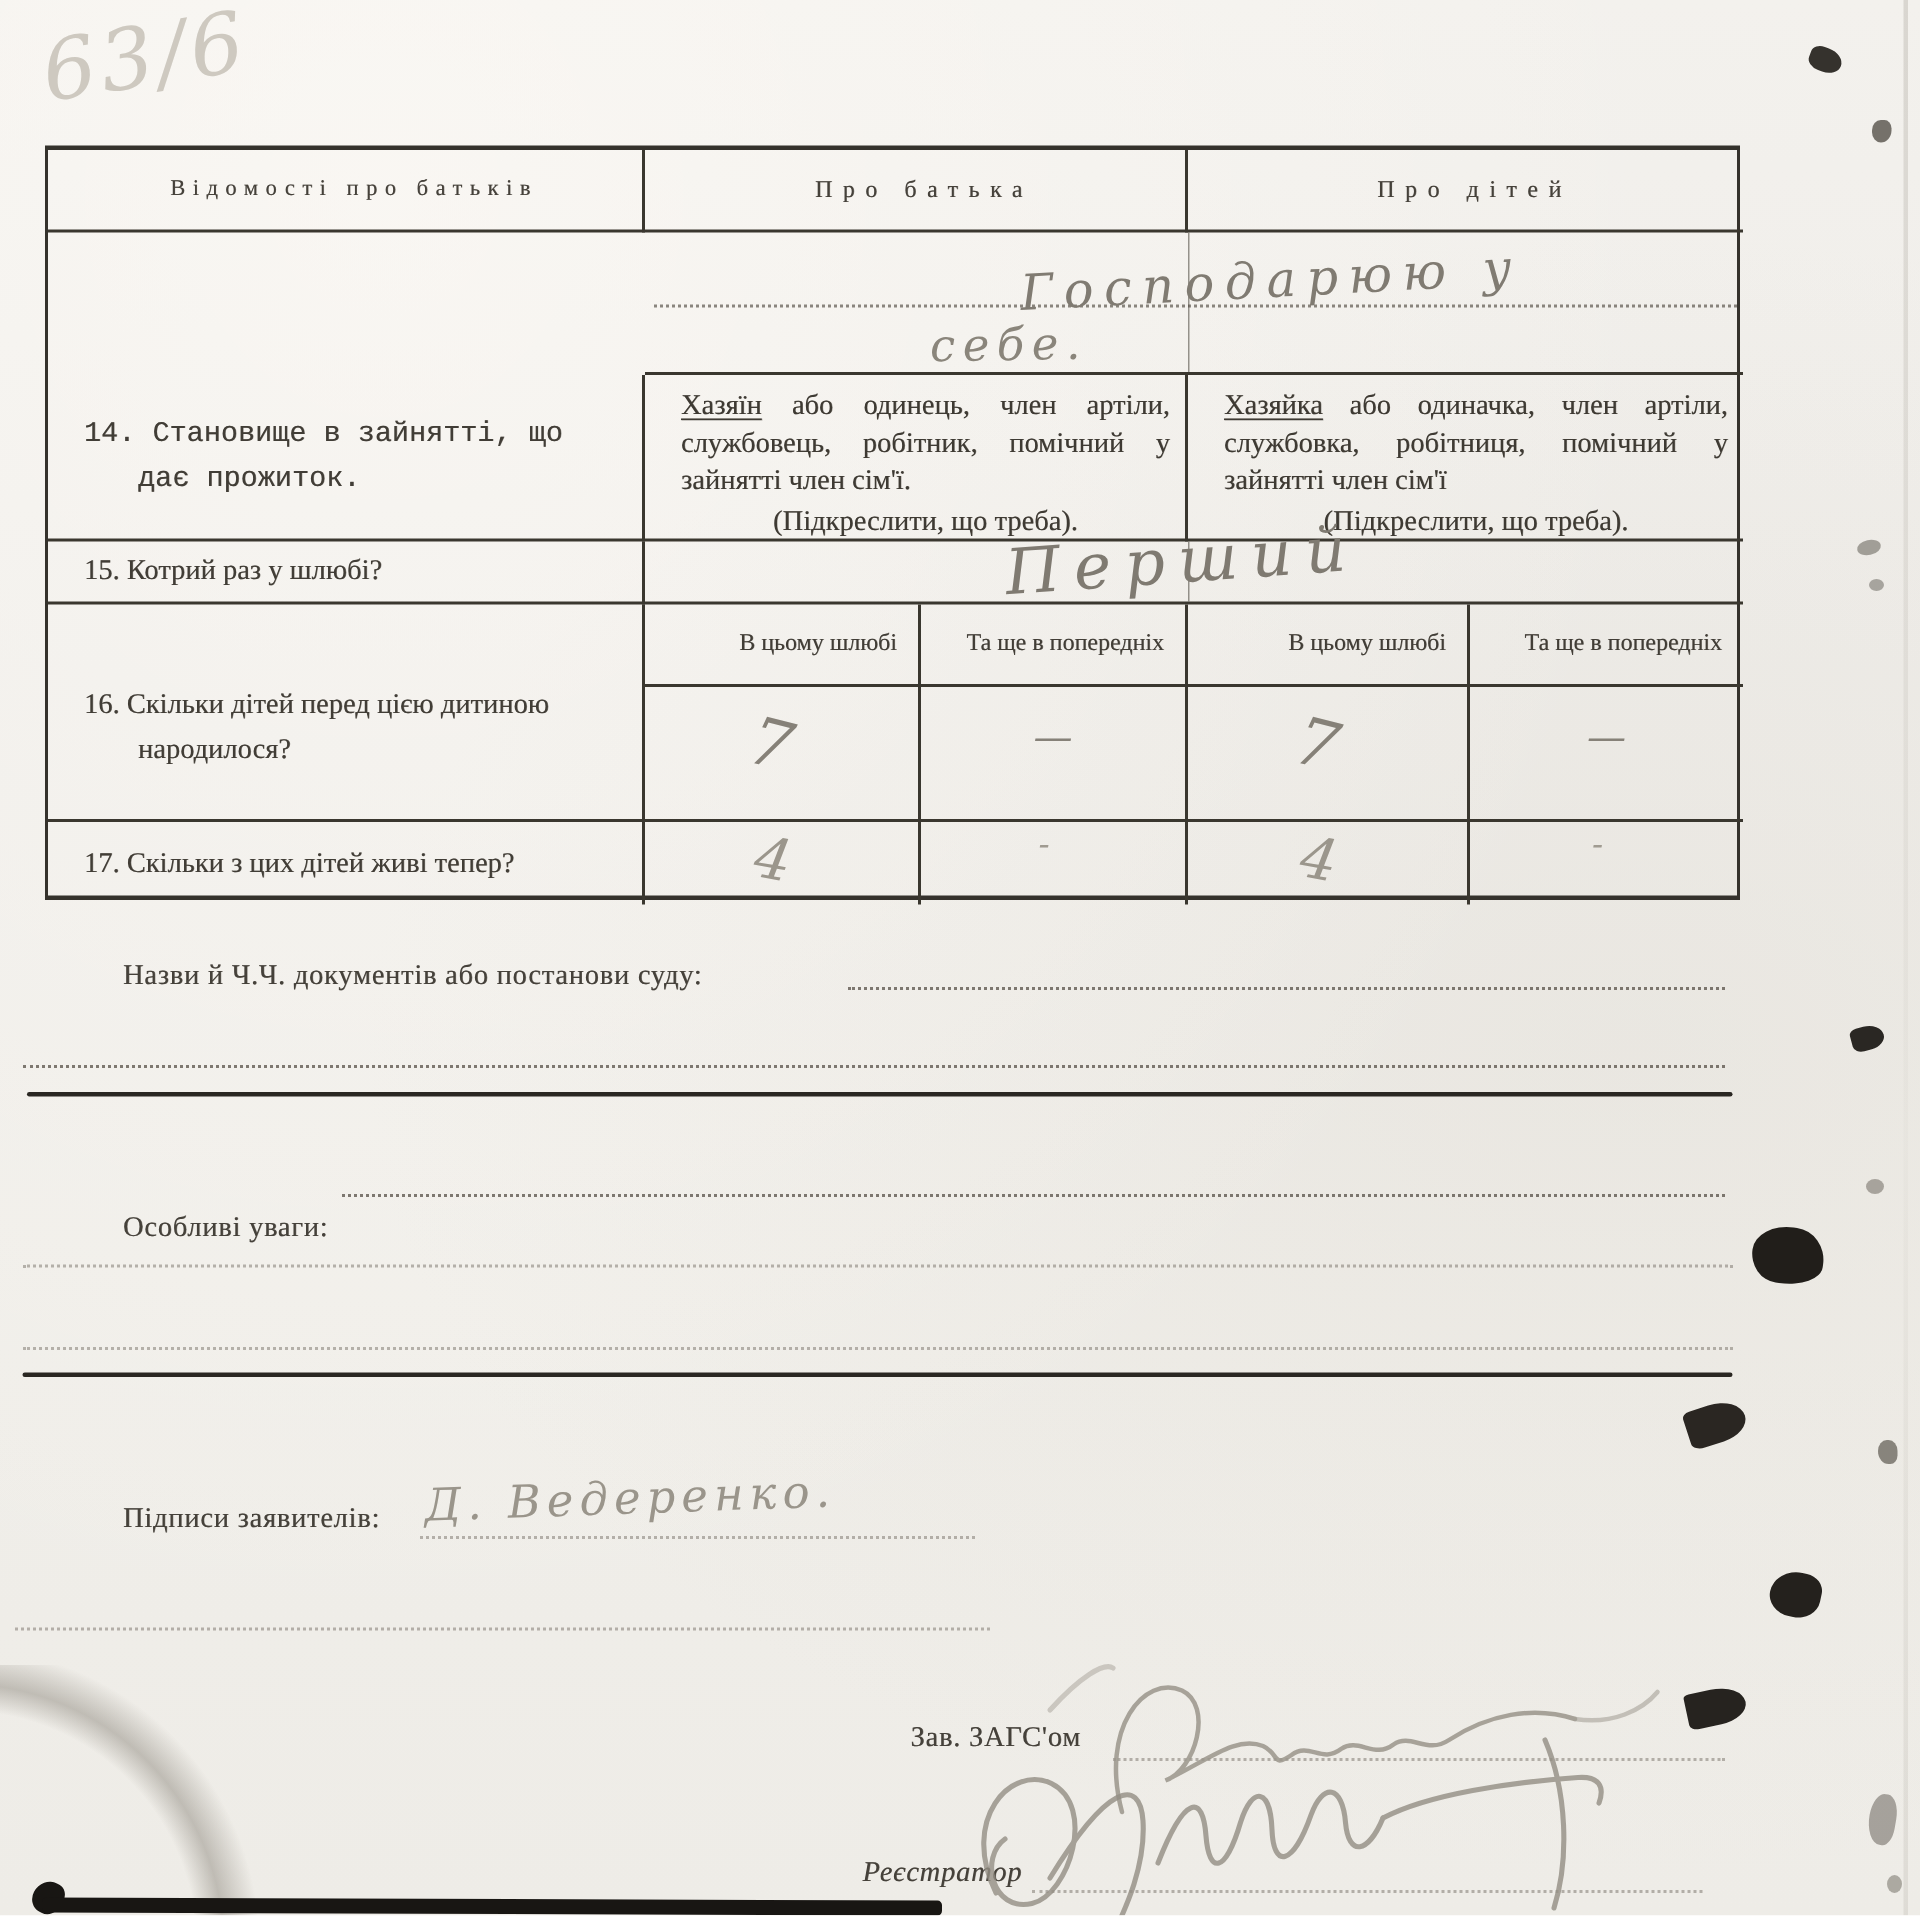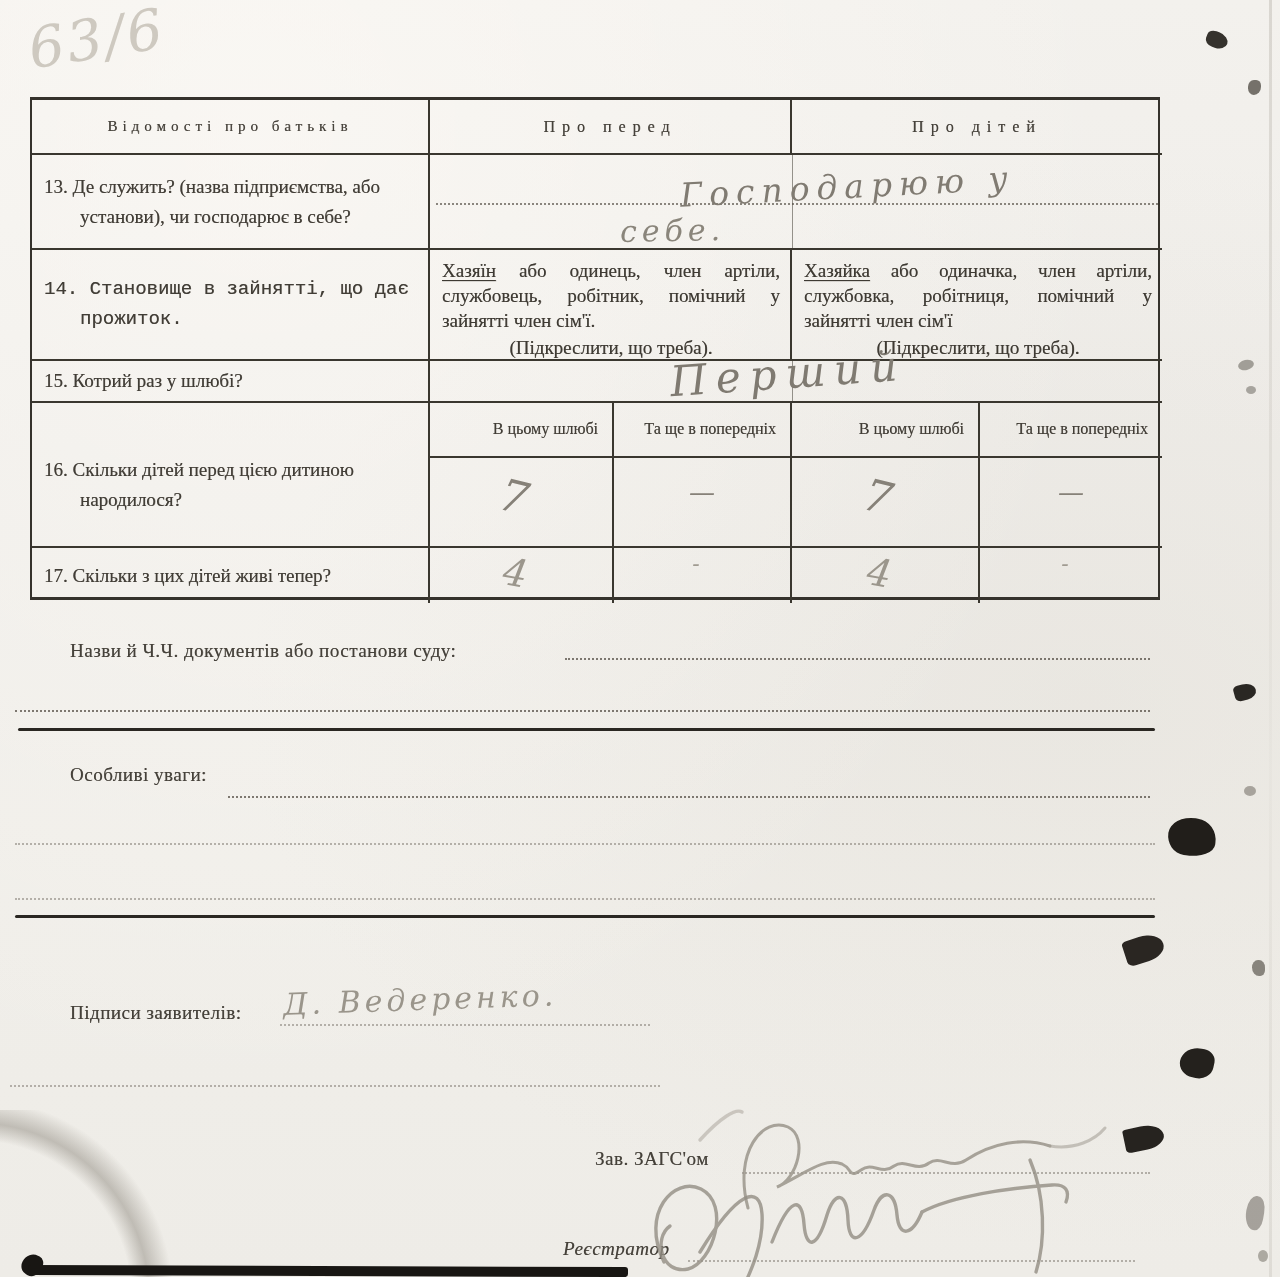--- a/index.html
+++ b/index.html
@@ -5,21 +5,21 @@
   html,body{margin:0;padding:0;}
   .page{
     position:relative; width:1280px; height:1277px; overflow:hidden;
     background:
       radial-gradient(ellipse at 20% 10%, rgba(255,252,248,.55), rgba(255,255,255,0) 60%),
       radial-gradient(ellipse at 85% 55%, rgba(222,218,210,.35), rgba(255,255,255,0) 55%),
       linear-gradient(180deg,#f3f1ed 0%, #efede9 35%, #f0eee9 70%, #eeece7 100%);
     font-family:"Liberation Serif","DejaVu Serif",serif;
     color:#413d36;
   }
-  .print{ text-shadow:.3px .3px .4px rgba(60,55,48,.55); }
+  .print{ text-shadow:.3px .3px .4px rgba(60,55,48,.55);padding-left:12px; }
   
   .form-table{
     position:absolute; left:30px; top:97px; width:1130px; height:503px;
     display:grid;
     grid-template-columns:398px 184px 178px 188px 182px;
     grid-template-rows:55px 95px 111px 42px 55px 90px 55px;
     border:2px solid #35322c; border-top-width:3px; border-bottom-width:3px;
     box-sizing:border-box;
   }
   .cell{ position:relative; border-right:2px solid #3a372f; border-bottom:2px solid #3a372f; box-sizing:border-box; }
@@ -73,29 +73,26 @@
 <div class="page">
 
   <div class="corner-note hw">63/6</div>
 
   <div class="form-table">
 
     <div class="cell v-center h-center print th" style="grid-column:1;grid-row:1;">
       <span>Відомості про батьків</span>
     </div>
     <div class="cell v-center h-center print th th-big" style="grid-column:2/4;grid-row:1;">
-      <span>Про перед</span>
+      <span>Про батька</span>
     </div>
     <div class="cell no-r v-center h-center print th th-big" style="grid-column:4/6;grid-row:1;">
       <span>Про дітей</span>
     </div>
 
-    <div class="cell v-center print" style="grid-column:1;grid-row:2;">
-      <div class="row-label">13. Де служить? (назва підприємства, або установи), чи господарює в себе?</div>
-    </div>
     <div class="cell no-r" style="grid-column:2/6;grid-row:2;">
       <div class="faint-vline" style="left:362px;"></div>
       <div class="dot-inline" style="left:6px;right:4px;top:48px;"></div>
       <span class="hw hw-line1">Господарюю у</span>
       <span class="hw hw-line2">себе.</span>
     </div>
 
     <div class="cell v-center print" style="grid-column:1;grid-row:3;font-family:Liberation Mono, monospace;">
       <div class="row-label">14. Становище в зайнятті, що дає прожиток.</div>
     </div>
@@ -162,21 +159,21 @@
     <div class="cell no-r no-b" style="grid-column:5;grid-row:7;">
       <span class="hw hw-val hw-dash2">-</span>
     </div>
   </div>
 
   <div class="flabel print" style="left:70px;top:640px;">Назви й Ч.Ч. документів або постанови суду:</div>
   <div class="dotline" style="left:565px;top:658px;width:585px;"></div>
   <div class="dotline" style="left:15px;top:710px;width:1135px;"></div>
   <div class="solidline" style="left:18px;top:728px;width:1137px;"></div>
 
-  <div class="flabel print" style="left:70px;top:764px;font-family:Liberation Serif, serif;">Особливі уваги:</div>
+  <div class="flabel print" style="left:70px;top:808px;font-family:Liberation Serif, serif;">Особливі уваги:</div>
   <div class="dotline" style="left:228px;top:796px;width:922px;"></div>
   <div class="dotline faint" style="left:15px;top:843px;width:1140px;"></div>
   <div class="dotline faint" style="left:15px;top:898px;width:1140px;"></div>
   <div class="solidline" style="left:15px;top:915px;width:1140px;"></div>
 
   <div class="flabel print" style="left:70px;top:1002px;">Підписи заявителів:</div>
   <span class="sig-text hw">Д. Ведеренко.</span>
   <div class="dotline faint" style="left:280px;top:1024px;width:370px;"></div>
   <div class="dotline faint" style="left:10px;top:1085px;width:650px;"></div>
 

